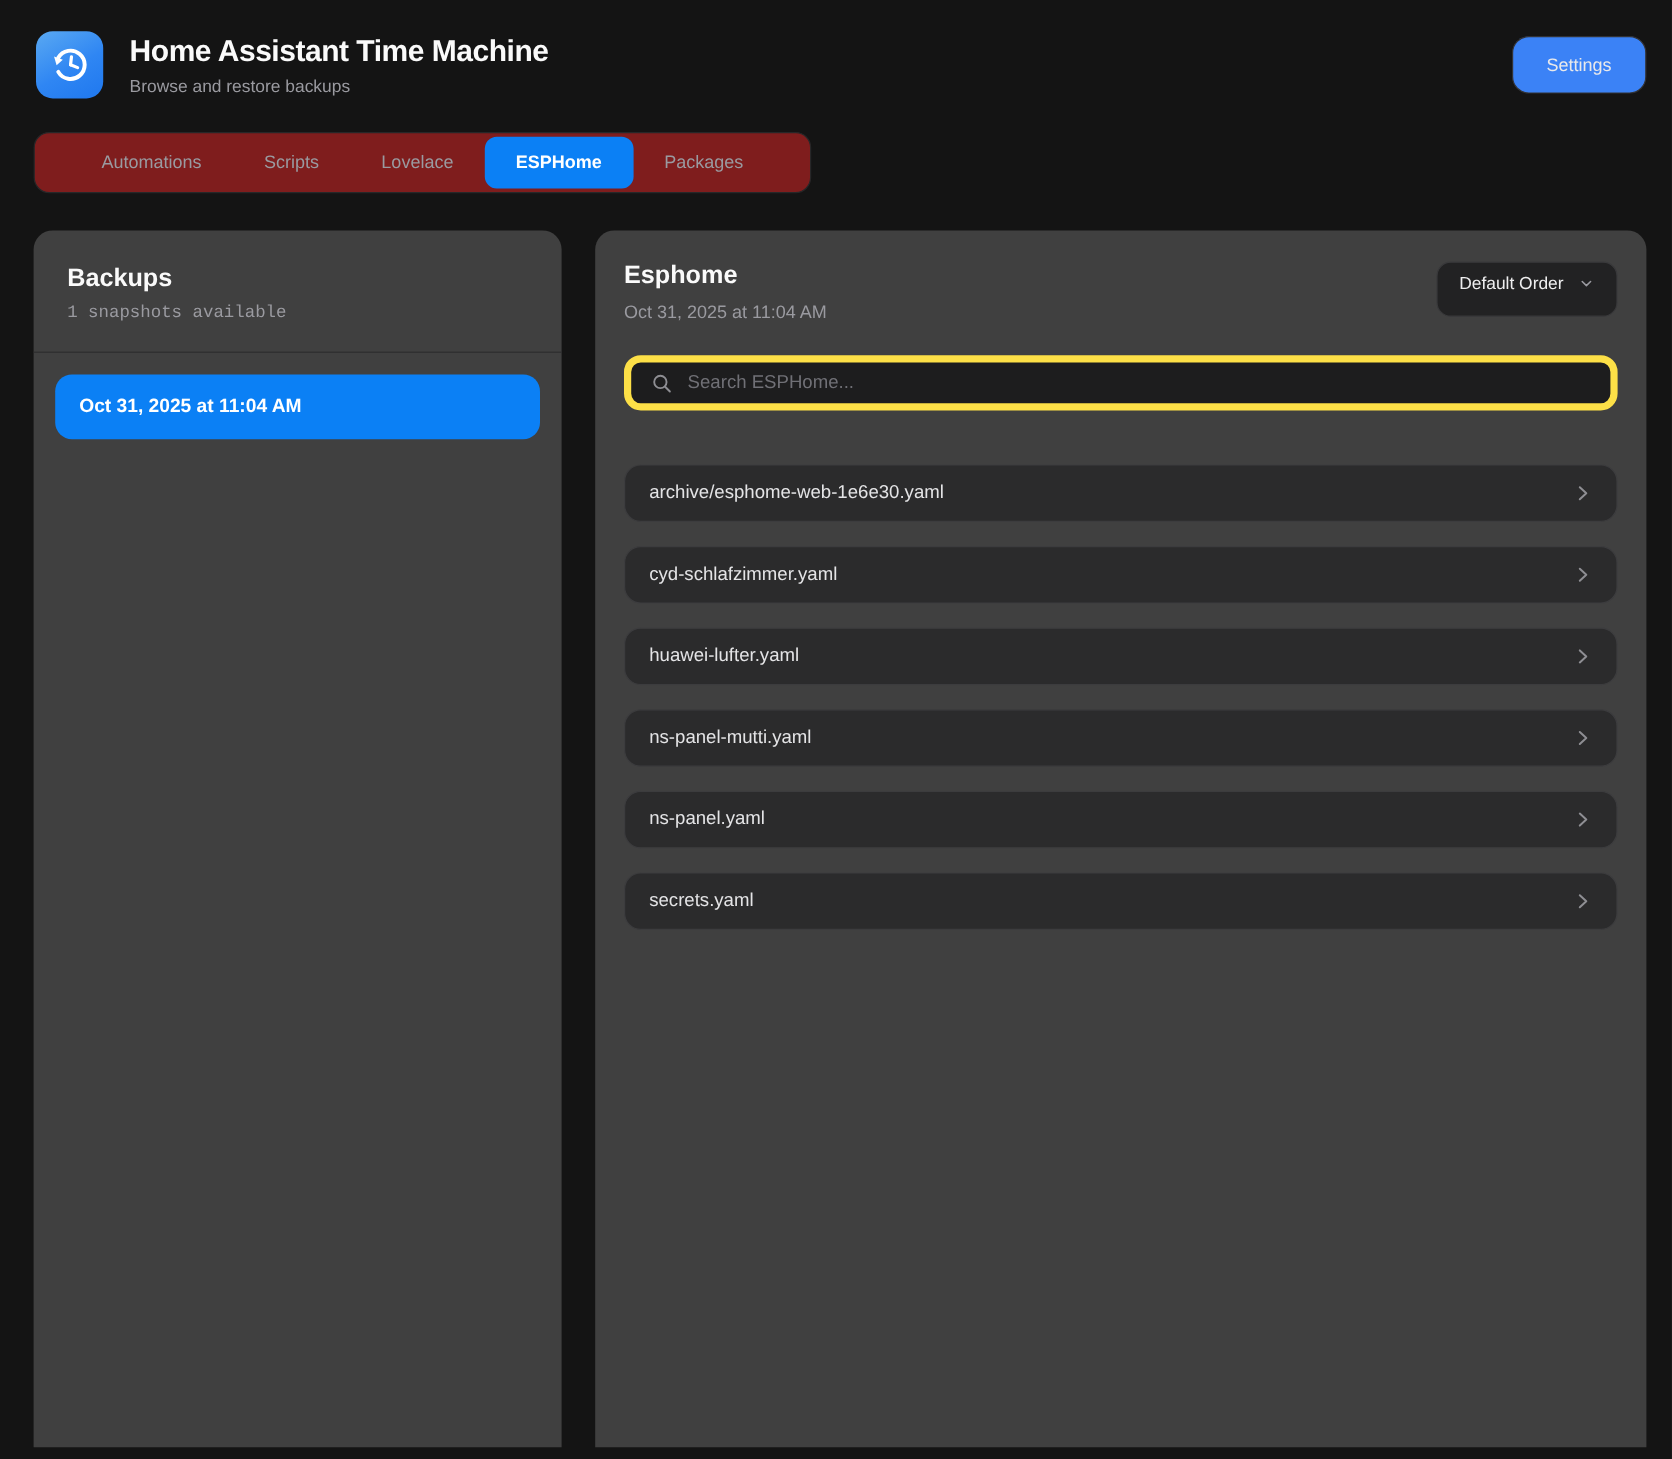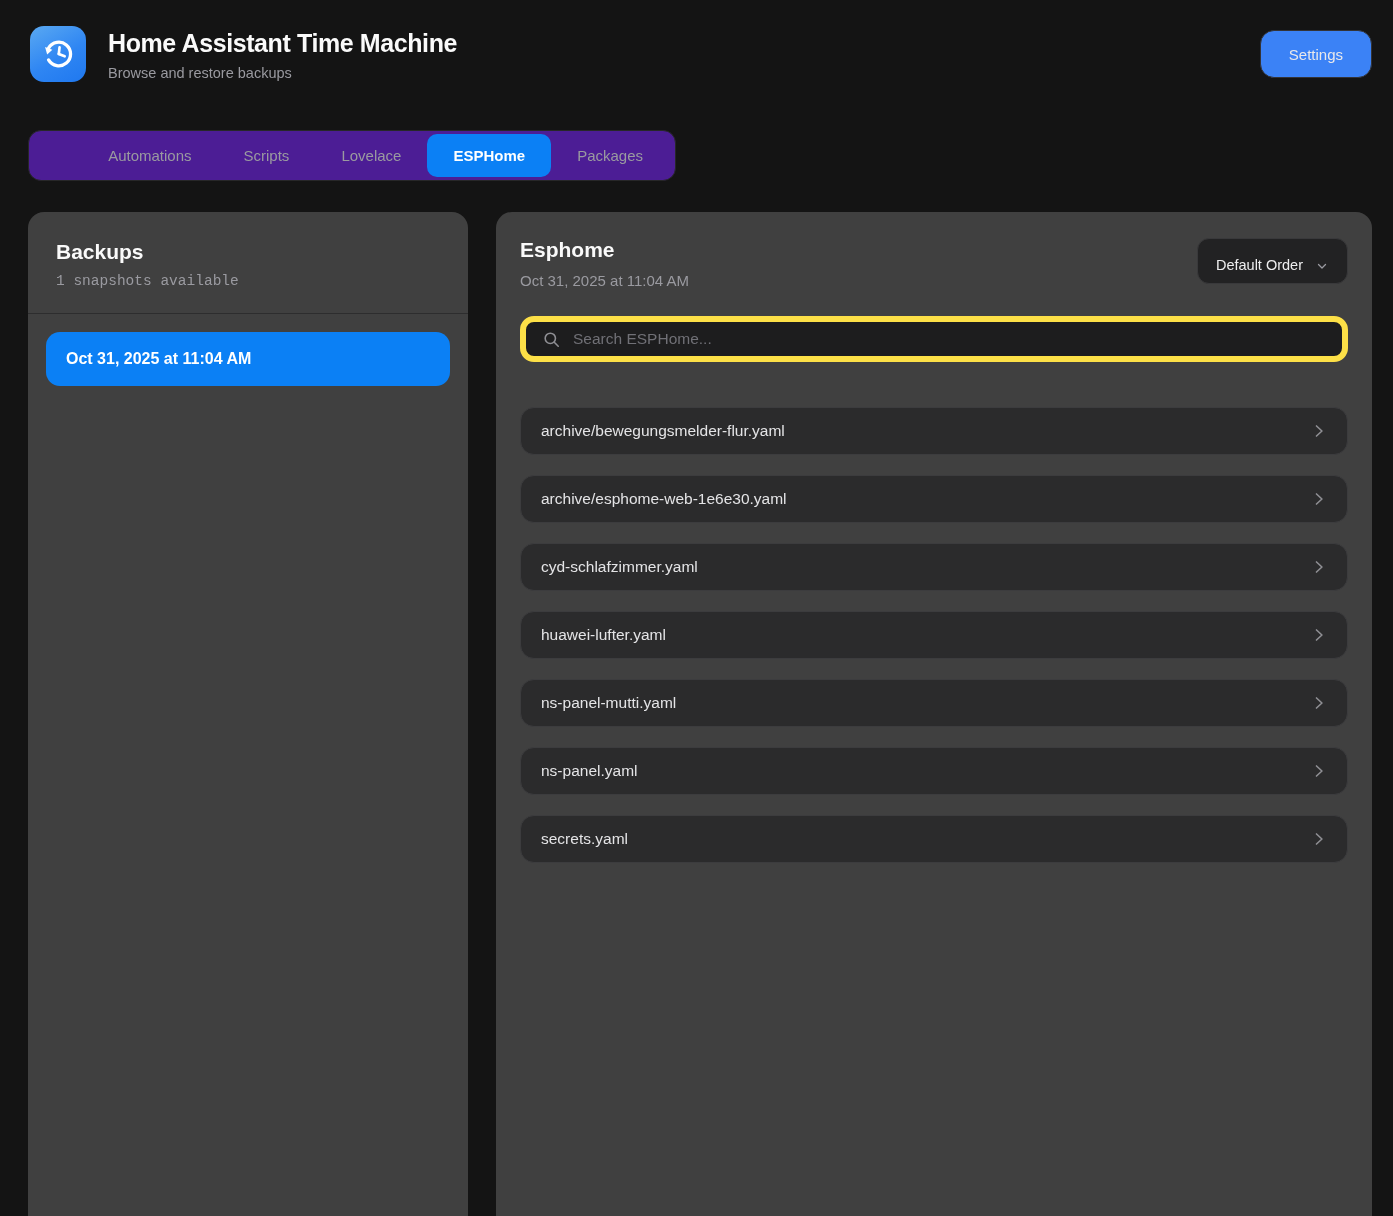--- a/index.html
+++ b/index.html
@@ -34,24 +34,24 @@
     margin-top: 4px;
     height: 48px; padding: 0 28px;
     background: #3b82f6; border: 1px solid #333336; border-radius: 14px;
     color: #e9e9eb; font-size: 15px; font-weight: 500;
     font-family: inherit; cursor: pointer;
     display: flex; align-items: center;
   }
 
   
   .tabbar {
-    margin: 36px 0 0 28px;
+    margin: 16px 0 0 28px;
     width: 648px; height: 51px;
-    background: #4c1d95; border: 1px solid #272728; border-radius: 13px;
-    display: flex; align-items: center; justify-content: flex-end;
+    background: #7f1d1d; border: 1px solid #272728; border-radius: 13px;
+    display: flex; align-items: center; justify-content: center;
     padding: 4px 6px;
   }
   .tab {
     height: 43px; padding: 0 26px;
     display: flex; align-items: center; justify-content: center;
     border-radius: 10px;
     font-size: 15px; color: #9a9aa0; font-weight: 500;
     cursor: pointer; white-space: nowrap;
   }
   .tab.active {
@@ -87,21 +87,21 @@
 
   
   .content-panel { flex: 1 1 auto; padding: 26px 24px; display: flex; flex-direction: column; }
   .content-header { display: flex; align-items: flex-start; justify-content: space-between; }
   .content-title { font-size: 21px; font-weight: 700; color: #fafafa; margin-bottom: 10px; }
   .content-timestamp { font-size: 15px; color: #9a9aa0; }
   .sort-btn {
     height: 46px; padding: 10px 18px;
     background: #222223; border: 1px solid #39393b; border-radius: 12px;
     color: #eeeeef; font-size: 14.5px; font-family: inherit;
-    display: flex; align-items: flex-end; gap: 12px;
+    display: flex; align-items: flex-start; gap: 12px;
     cursor: pointer;
   }
   .sort-btn svg { width: 14px; height: 14px; }
 
   .search-wrap {
     margin-top: 27px;
     height: 46px;
     background: #1d1d1e; border: 6px solid #fde047; border-radius: 14px;
     display: flex; align-items: center;
     padding: 0 16px; gap: 12px;
@@ -187,28 +187,20 @@
         <svg viewBox="0 0 24 24" fill="none">
             <circle cx="10.5" cy="10.5" r="6.5" stroke="#8e8e93" stroke-width="2"></circle>
             <path d="M15.5 15.5 L20.5 20.5" stroke="#8e8e93" stroke-width="2" stroke-linecap="round"></path>
           </svg>
       </span>
       <input class="search-input" type="text" placeholder="Search ESPHome..." style="">
     </div>
 
     <div class="file-list">
       <div class="file-item">
-        <span class="file-name">archive/bewegungsmelder-flur.yaml</span>
-        <span style="display:flex;">
-            <svg viewBox="0 0 24 24" fill="none">
-              <path d="M9 6 L15.5 12 L9 18" stroke="#8e8e93" stroke-width="2" stroke-linecap="round" stroke-linejoin="round"></path>
-            </svg>
-          </span>
-      </div>
-      <div class="file-item">
         <span class="file-name">archive/esphome-web-1e6e30.yaml</span>
         <span style="display:flex;">
             <svg viewBox="0 0 24 24" fill="none">
               <path d="M9 6 L15.5 12 L9 18" stroke="#8e8e93" stroke-width="2" stroke-linecap="round" stroke-linejoin="round"></path>
             </svg>
           </span>
       </div>
       <div class="file-item">
         <span class="file-name">cyd-schlafzimmer.yaml</span>
         <span style="display:flex;">

